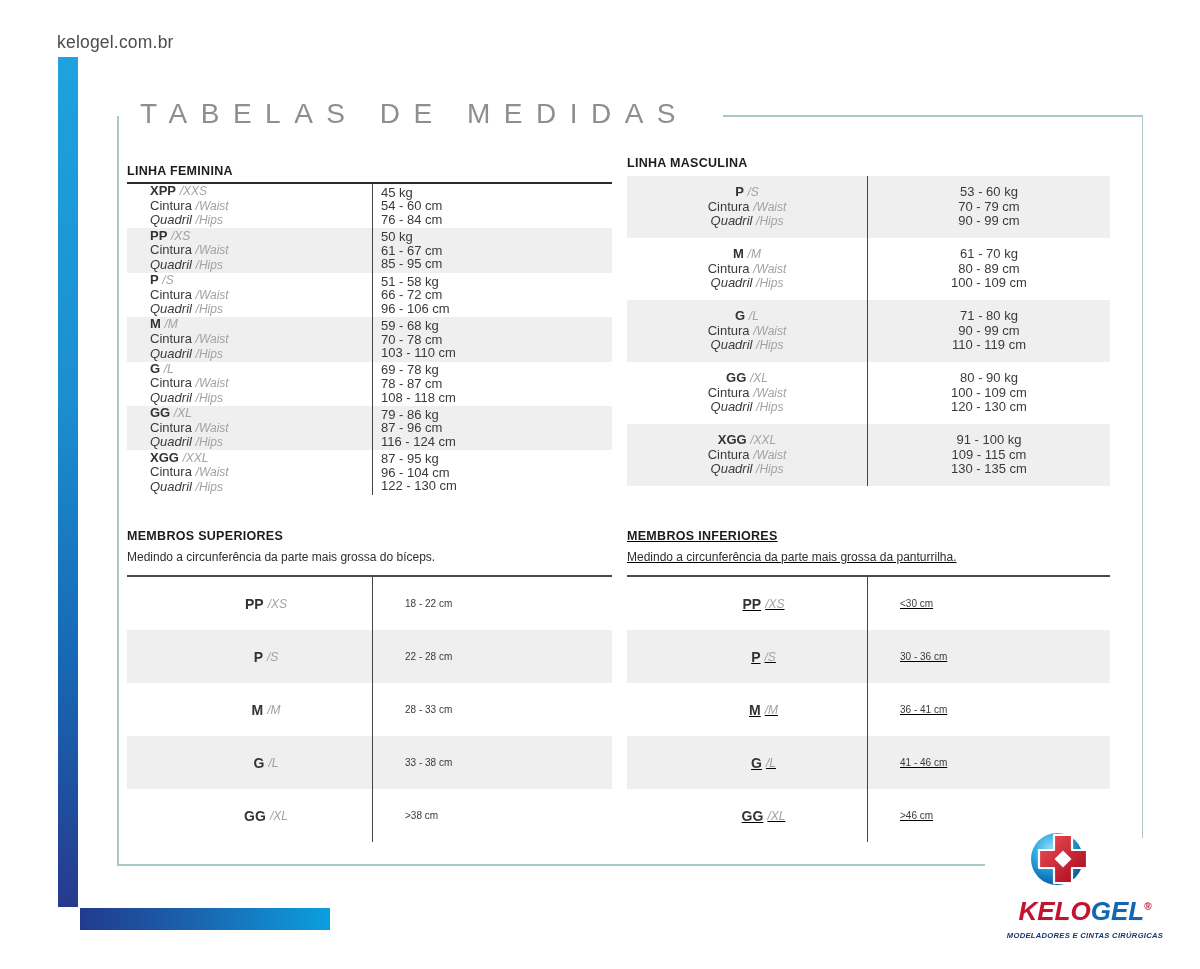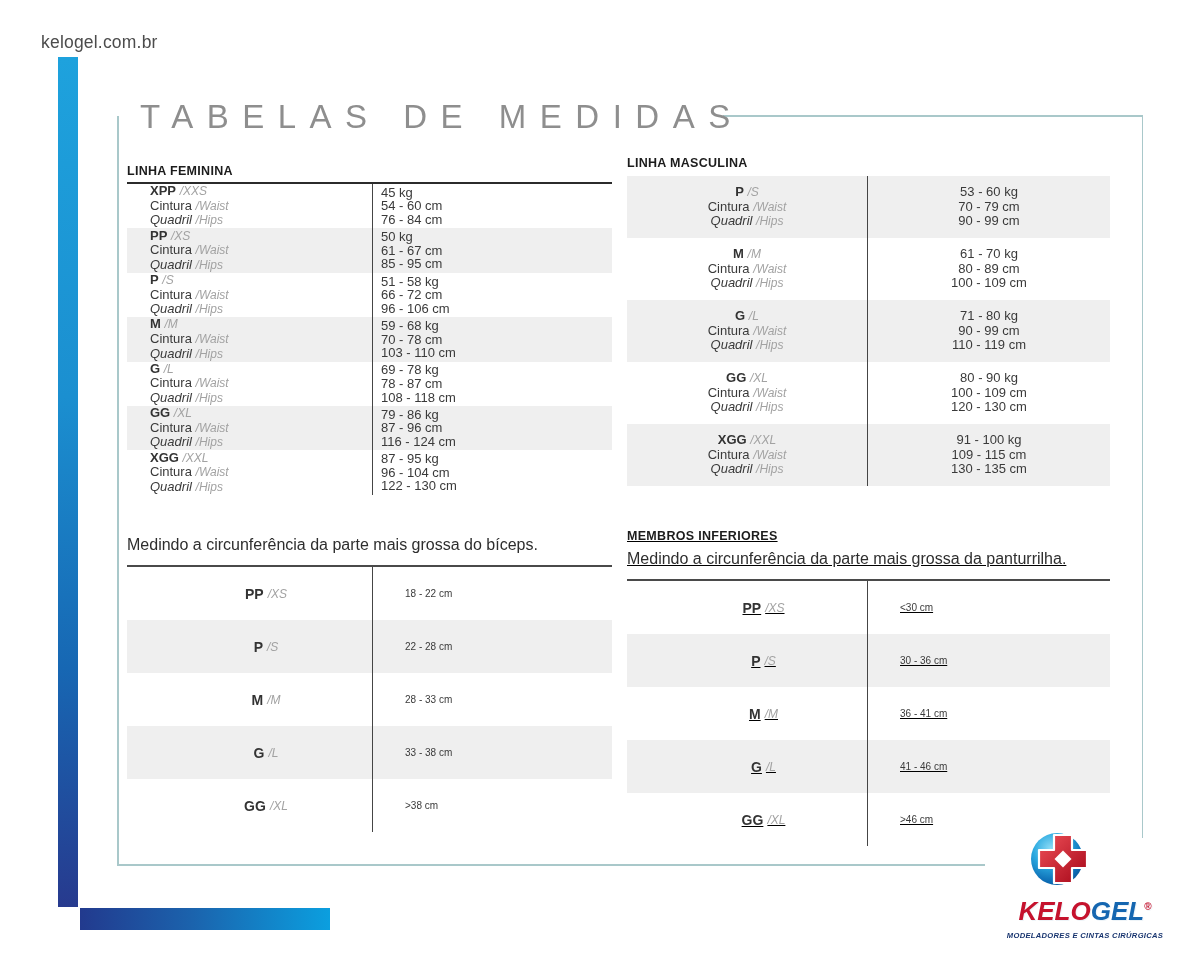--- a/index.html
+++ b/index.html
@@ -1,21 +1,21 @@
 <!DOCTYPE html>
 <html><head>
 <meta charset="utf-8">
 <style>
   html,body{margin:0;padding:0;background:#fff;}
   .canvas{position:relative;width:1200px;height:969px;background:#fff;overflow:hidden;
           font-family:"Liberation Sans",sans-serif;}
 
   
-  .site-url{position:absolute;left:41px;top:32px;font-size:17.5px;color:#4c4c4c;letter-spacing:.2px;}
-  .page-title{position:absolute;left:140px;top:98px;margin:0;font-size:33px;font-weight:300;
+  .site-url{position:absolute;left:57px;top:32px;font-size:17.5px;color:#4c4c4c;letter-spacing:.2px;}
+  .page-title{position:absolute;left:140px;top:98px;margin:0;font-size:28px;font-weight:300;
               color:#8e8e8e;letter-spacing:13.5px;white-space:nowrap;}
 
   
   .vbar{position:absolute;left:58px;top:57px;width:20px;height:850px;
         background:linear-gradient(180deg,#1ea2dd 0%,#1b8fd0 40%,#1767b3 72%,#273a8e 100%);}
   .hbar{position:absolute;left:80px;top:908px;width:250px;height:22px;
         background:linear-gradient(90deg,#223a8e 0%,#1b63ad 45%,#0b9fdf 100%);}
 
   
   .frame{position:absolute;background:#a9c8ca;}
@@ -44,21 +44,21 @@
   .lrow{display:flex;}
   .feminina .lrow{height:44.4px;}
   .masculina .lrow{height:62px;}
   .feminina .labels{width:245px;padding-left:23px;box-sizing:border-box;}
   .feminina .values{padding-left:8px;}
   .masculina .labels{width:240px;}
   .masculina .cell{align-items:center;}
   .masculina .ln{line-height:14.8px;}
 
   
-  .membros .desc{font-size:16px;color:#2e2e2e;margin-top:7px;}
+  .membros .desc{font-size:12px;color:#2e2e2e;margin-top:7px;}
   .membros .rows{margin-top:11px;border-top:2px solid #4a4a4a;}
   .superiores{left:127px;top:529px;width:485px;}
   .inferiores{left:627px;top:529px;width:483px;text-decoration:underline;}
   .mrow{display:flex;height:53px;}
   .membros .labels{width:245px;padding-left:33px;box-sizing:border-box;flex-direction:row;align-items:center;gap:4px;}
   .inferiores .labels{width:240px;}
   .membros .values{padding-left:32px;}
   .membros .sz{font-size:14px;}
   .membros .values span{font-size:10px;color:#3a3a3a;}
 
@@ -240,20 +240,21 @@
           <div class="cell values">
             <div class="ln">91 - 100 kg</div>
             <div class="ln">109 - 115 cm</div>
             <div class="ln">130 - 135 cm</div>
           </div>
         </div>
       </div>
   </section>
 
   <section class="tbl membros superiores">
+    <div class="tbl-title">MEMBROS SUPERIORES</div>
     <div class="desc">Medindo a circunferência da parte mais grossa do bíceps.</div>
     <div class="rows">
         <div class="mrow">
           <div class="cell labels">
             <span class="sz">PP</span> 
             <span class="intl">/XS</span>
           </div>
           <div class="cell values">
             <span>18 - 22 cm</span>
           </div>

